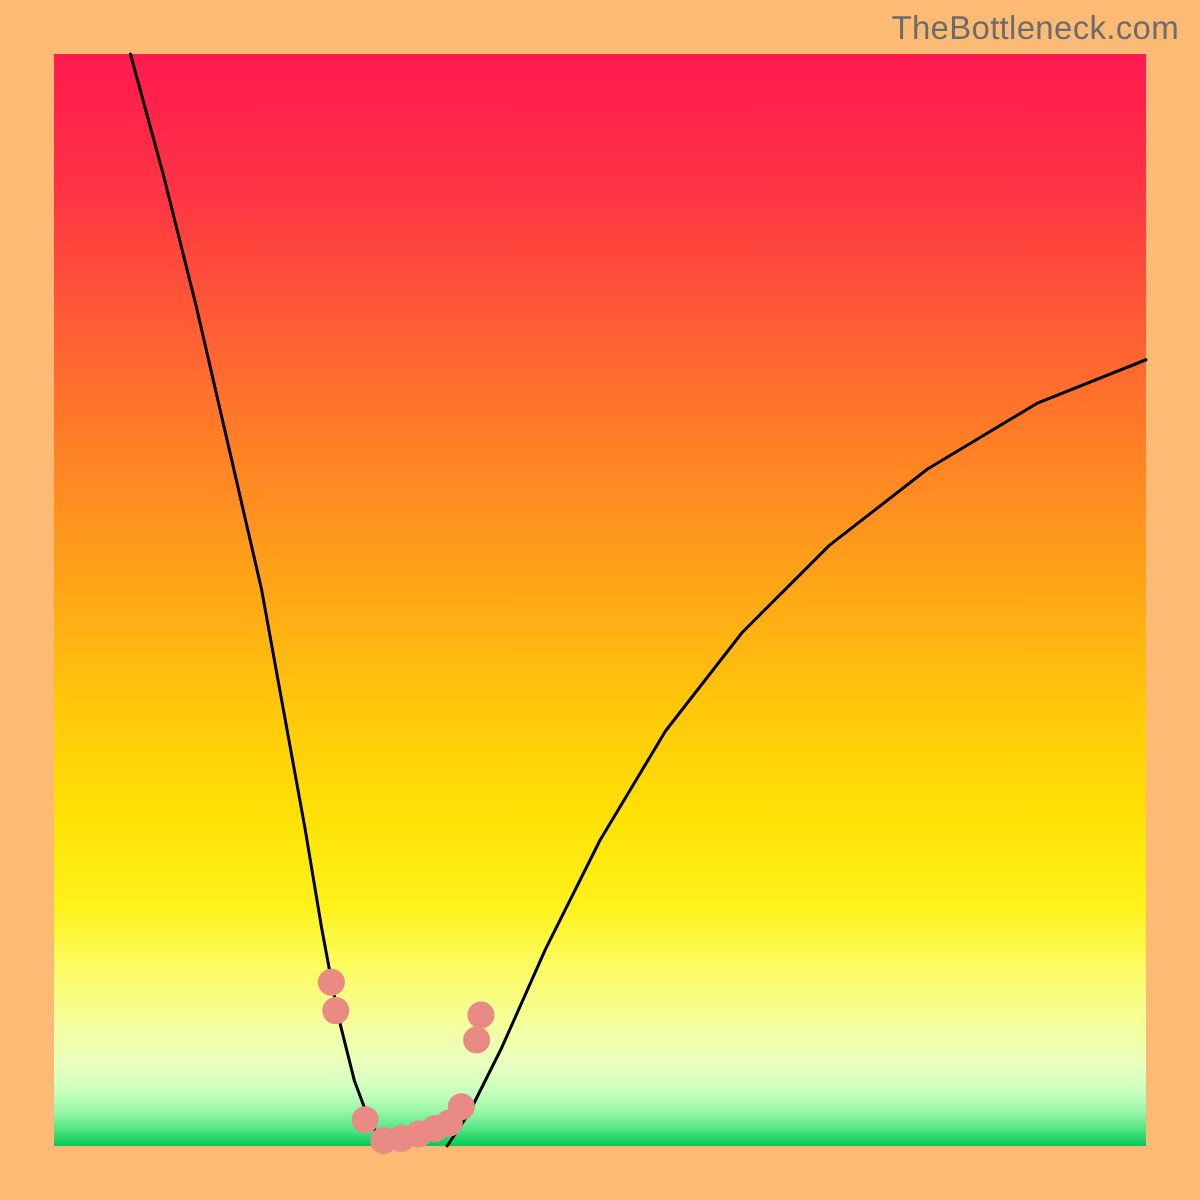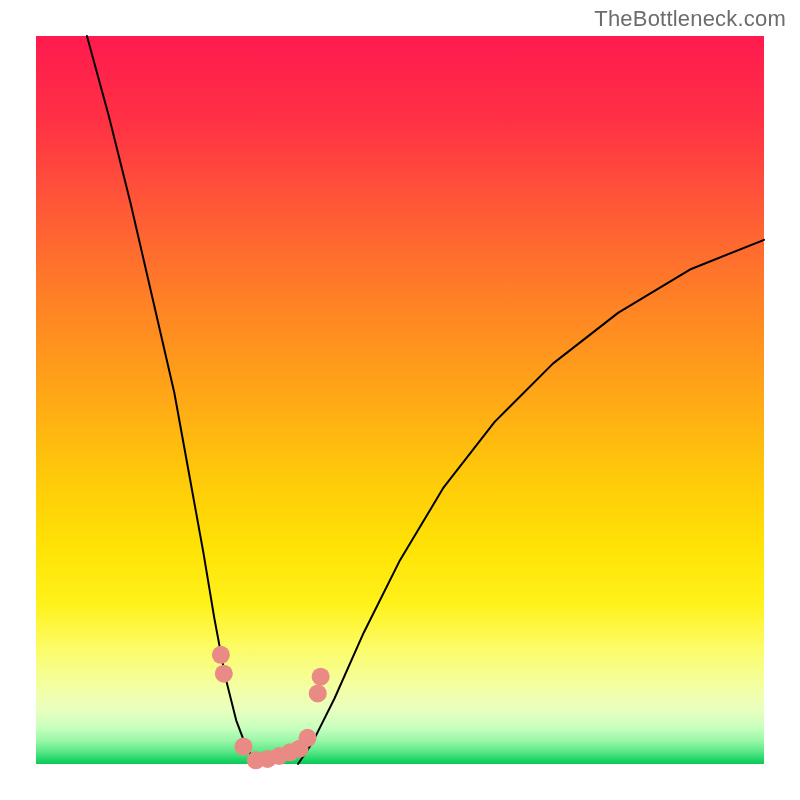--- a/index.html
+++ b/index.html
@@ -8,21 +8,21 @@
     width: 800px;
     height: 800px;
     overflow: hidden;
     background: #000;
     font-family: Arial, sans-serif;
   }
   .frame {
     position: relative;
     width: 800px;
     height: 800px;
-    background: #ffffff;
+    background: #fdba74;
   }
   .watermark {
     position: absolute;
     top: 6px;
     right: 14px;
     color: #6c6c6c;
     font-size: 22px;
     font-weight: 500;
     z-index: 10;
     letter-spacing: 0.2px;

